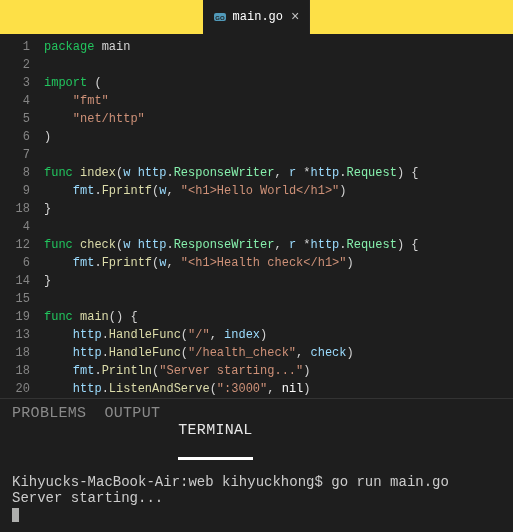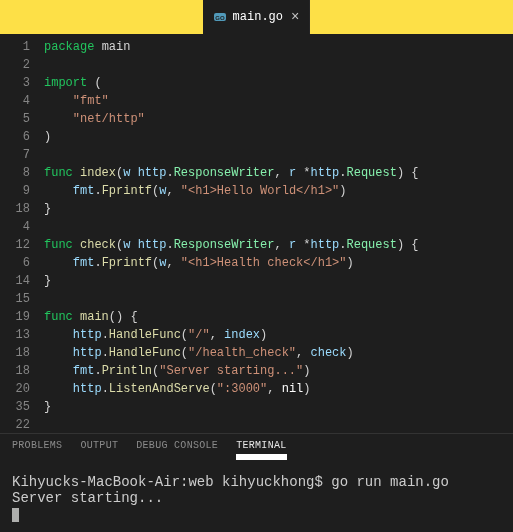--- a/index.html
+++ b/index.html
@@ -74,29 +74,30 @@
   .op { color: #d4d4d4; }
   .pn { color: #d4d4d4; }
   .const { color: #ffffff; }
   .plain { color: #d4d4d4; }
 
   .panel-tabs {
     border-top: 1px solid #333;
     padding: 6px 12px 8px 12px;
     display: flex;
     gap: 18px;
-    font-size: 10px;
+    font-size: 15px;
     color: #8a8a8a;
     background: #1e1e1e;
   }
   .panel-tabs .ptab { cursor: pointer; letter-spacing: 0.3px; }
   .panel-tabs .ptab.active {
     color: #e7e7e7;
-    border-bottom: 6px solid #ffffff;
-    padding-bottom: 3px;
+    border-bottom: 3px solid #ffffff;
+    padding-bottom: 18px;
+    margin-top: 17px;
   }
   .terminal {
     background: #1e1e1e;
     padding: 6px 12px 10px 12px;
     font-size: 14px;
     line-height: 16px;
     color: #cccccc;
     white-space: pre-wrap;
     font-family: Menlo, Monaco, 'Courier New', monospace;
   }
@@ -148,19 +149,18 @@
       <div>20</div>
       <div>35</div>
       <div>22</div>
     </div>
   <div class="code" id="code"><div class="row"><span class="kw">package</span><span class="plain"> </span><span class="plain">main</span></div><div class="row"></div><div class="row"><span class="kw">import</span><span class="plain"> </span><span class="pn">(</span></div><div class="row"><span class="plain">    </span><span class="str">"fmt"</span></div><div class="row"><span class="plain">    </span><span class="str">"net/http"</span></div><div class="row"><span class="pn">)</span></div><div class="row"></div><div class="row"><span class="kw">func</span><span class="plain"> </span><span class="fn">index</span><span class="pn">(</span><span class="var">w</span><span class="plain"> </span><span class="var">http</span><span class="pn">.</span><span class="type">ResponseWriter</span><span class="pn">,</span><span class="plain"> </span><span class="var">r</span><span class="plain"> </span><span class="op">*</span><span class="var">http</span><span class="pn">.</span><span class="type">Request</span><span class="pn">)</span><span class="plain"> </span><span class="pn">{</span></div><div class="row"><span class="plain">    </span><span class="var">fmt</span><span class="pn">.</span><span class="fn">Fprintf</span><span class="pn">(</span><span class="var">w</span><span class="pn">,</span><span class="plain"> </span><span class="str">"&lt;h1&gt;Hello World&lt;/h1&gt;"</span><span class="pn">)</span></div><div class="row"><span class="pn">}</span></div><div class="row"></div><div class="row"><span class="kw">func</span><span class="plain"> </span><span class="fn">check</span><span class="pn">(</span><span class="var">w</span><span class="plain"> </span><span class="var">http</span><span class="pn">.</span><span class="type">ResponseWriter</span><span class="pn">,</span><span class="plain"> </span><span class="var">r</span><span class="plain"> </span><span class="op">*</span><span class="var">http</span><span class="pn">.</span><span class="type">Request</span><span class="pn">)</span><span class="plain"> </span><span class="pn">{</span></div><div class="row"><span class="plain">    </span><span class="var">fmt</span><span class="pn">.</span><span class="fn">Fprintf</span><span class="pn">(</span><span class="var">w</span><span class="pn">,</span><span class="plain"> </span><span class="str">"&lt;h1&gt;Health check&lt;/h1&gt;"</span><span class="pn">)</span></div><div class="row"><span class="pn">}</span></div><div class="row"></div><div class="row"><span class="kw">func</span><span class="plain"> </span><span class="fn">main</span><span class="pn">()</span><span class="plain"> </span><span class="pn">{</span></div><div class="row"><span class="plain">    </span><span class="var">http</span><span class="pn">.</span><span class="fn">HandleFunc</span><span class="pn">(</span><span class="str">"/"</span><span class="pn">,</span><span class="plain"> </span><span class="var">index</span><span class="pn">)</span></div><div class="row"><span class="plain">    </span><span class="var">http</span><span class="pn">.</span><span class="fn">HandleFunc</span><span class="pn">(</span><span class="str">"/health_check"</span><span class="pn">,</span><span class="plain"> </span><span class="var">check</span><span class="pn">)</span></div><div class="row"><span class="plain">    </span><span class="var">fmt</span><span class="pn">.</span><span class="fn">Println</span><span class="pn">(</span><span class="str">"Server starting..."</span><span class="pn">)</span></div><div class="row"><span class="plain">    </span><span class="var">http</span><span class="pn">.</span><span class="fn">ListenAndServe</span><span class="pn">(</span><span class="str">":3000"</span><span class="pn">,</span><span class="plain"> </span><span class="const">nil</span><span class="pn">)</span></div><div class="row"><span class="pn">}</span></div><div class="row"></div></div>
 </div>
 
 <div class="panel-tabs">
   <span class="ptab">PROBLEMS</span>
   <span class="ptab">OUTPUT</span>
-  <span class="ptab">DEBUG CONSOLE</span>
   <span class="ptab active">TERMINAL</span>
 </div>
 
 <div class="terminal"><span>Kihyucks-MacBook-Air:web kihyuckhong$ </span><span>go run main.go</span>
 <span>Server starting...</span>
 <span class="cursor-block"></span></div>
 
 </body></html>

